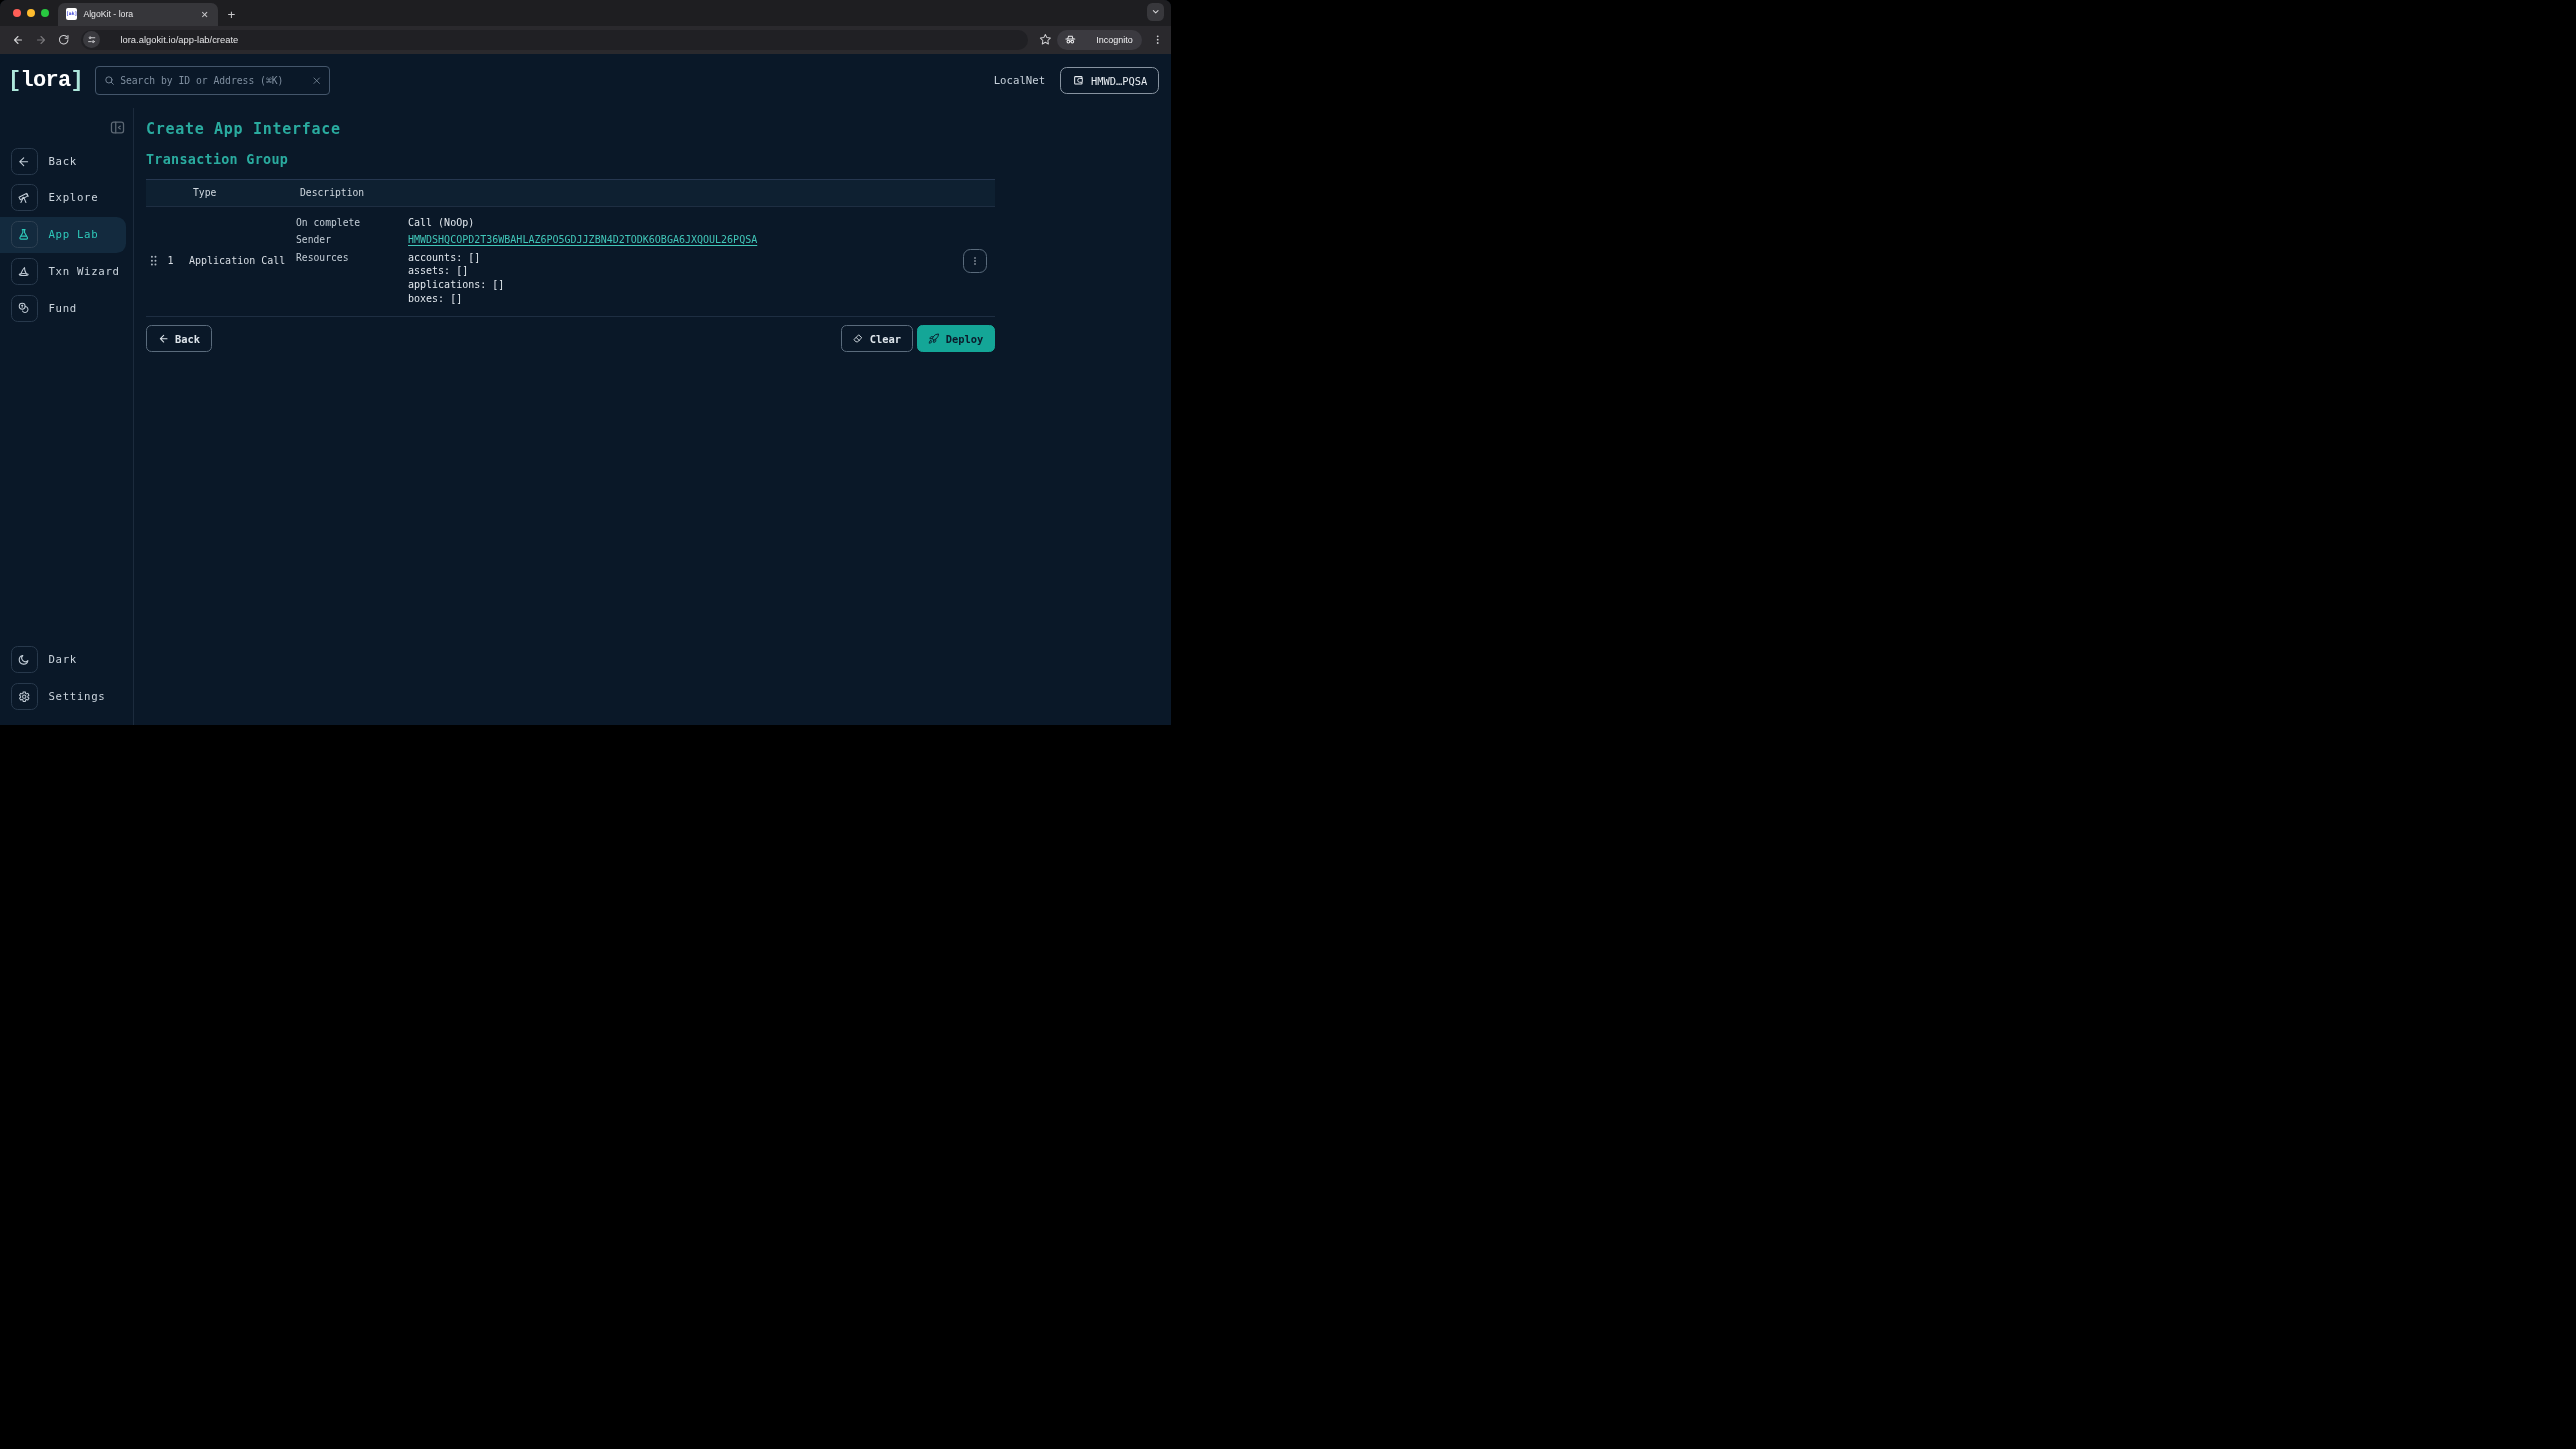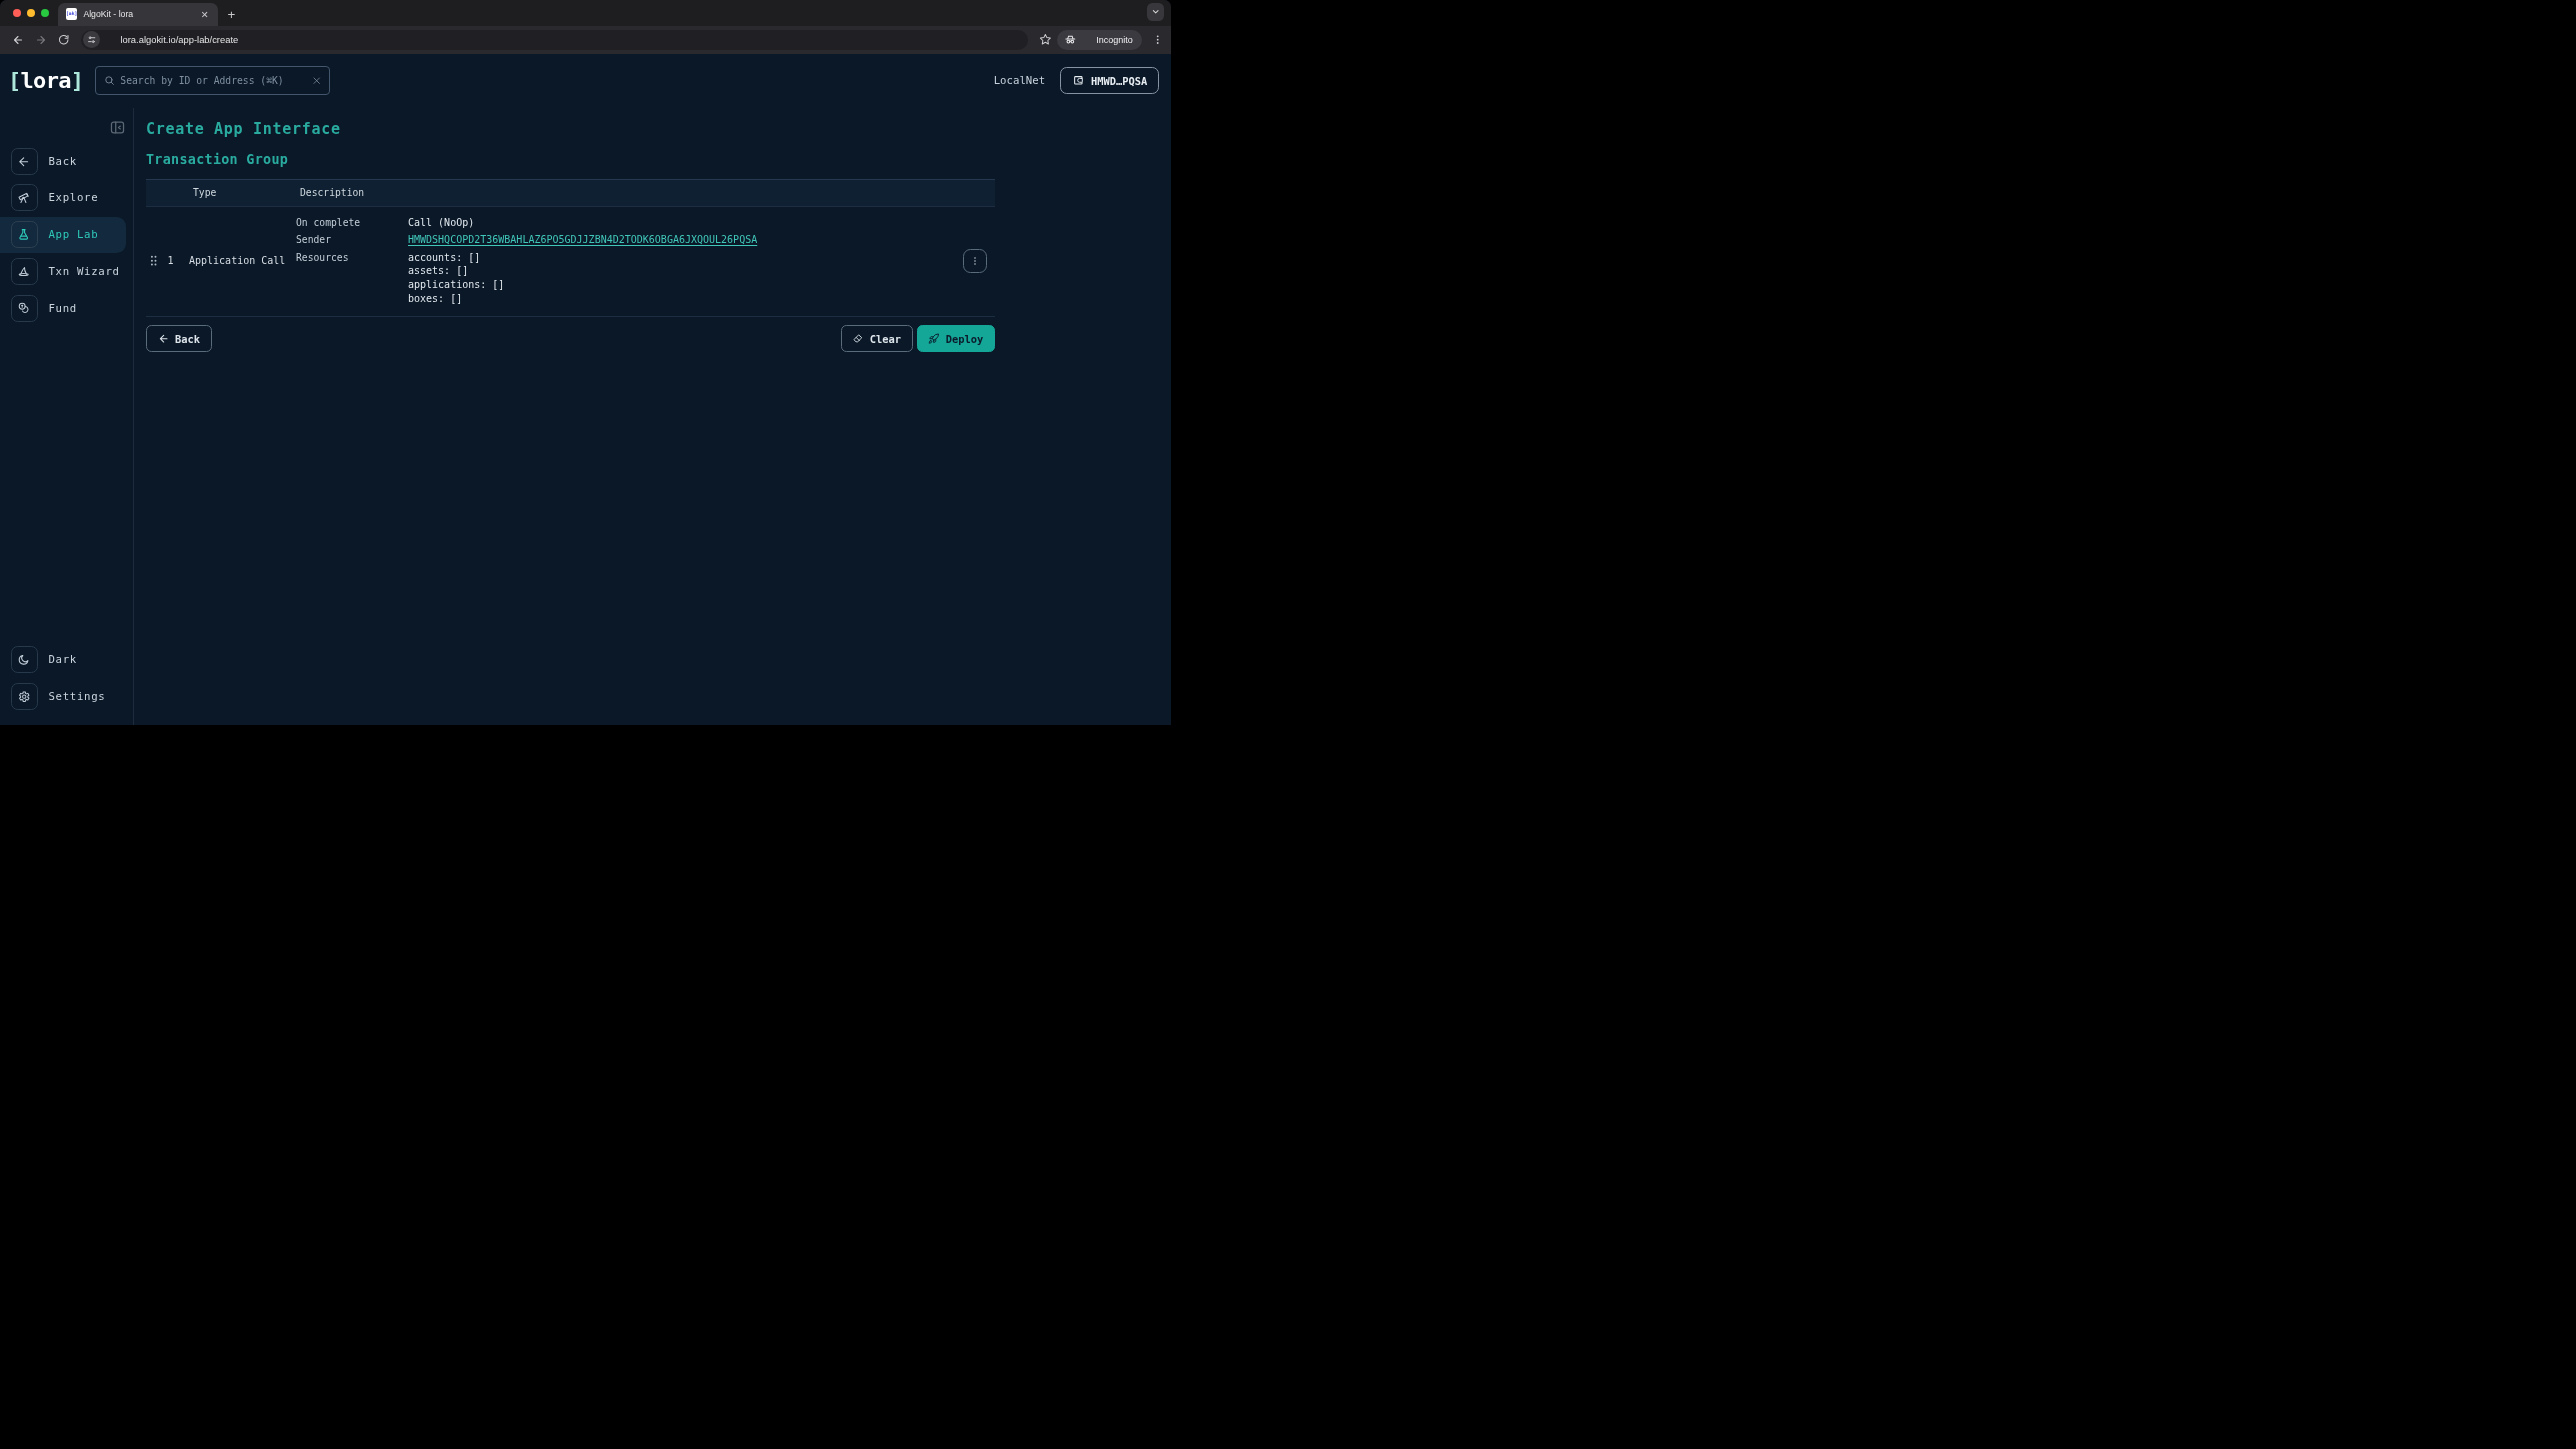--- a/index.html
+++ b/index.html
@@ -36,32 +36,32 @@
   .url-text { margin-left:20px; color:#e4e4e6; font-size:9.4px; white-space:nowrap; }
   .star-ic { color:#cfcfd2; margin:0 2.7px; }
   .incog-pill { height:20px; background:#3b3a40; border-radius:10px; display:flex; align-items:center;
                 gap:20px; padding:0 9.4px 0 6.7px; color:#f0f0f2; font-size:9px; flex:none; }
   .menu-dots { color:#cfcfd2; margin-left:6.7px; }
 
   
   .app { flex:1; display:flex; flex-direction:column; background:#0a1828; min-height:0;
          font-family:"DejaVu Sans Mono","Liberation Mono",monospace; }
   .app-header { height:54px; flex:none; display:flex; align-items:center; padding:0 12px 0 8px; }
-  .logo { font-size:22px; font-weight:bold; letter-spacing:-0.7px; white-space:nowrap; }
+  .logo { font-size:22px; font-weight:bold; letter-spacing:-0.7px; white-space:nowrap;font-family:Liberation Mono, monospace; }
   .logo .bracket { color:#aee8dc; } .logo .word { color:#fff; }
   .search-box { margin-left:12px; width:235px; height:29px; border:0.7px solid #44566b; border-radius:4px;
                 display:flex; align-items:center; padding:0 8px; color:#7f8fa0; }
   .search-box input { flex:1; background:transparent; border:none; outline:none; color:#cfd9e2;
                       font-family:inherit; font-size:9.7px; margin:0 5.4px; min-width:0; }
   .search-box input::placeholder { color:#7f8fa0; }
   .hdr-right { margin-left:auto; display:flex; align-items:center; gap:14.8px; }
   .network-label { color:#c7d1db; font-size:10.7px; }
   .wallet-btn { height:27px; border:0.7px solid #8793a0; border-radius:6.7px; background:transparent;
                 display:flex; align-items:center; gap:6.7px; padding:0 10.7px; color:#e8edf2; font-size:10.4px;
-                font-family:inherit; font-weight:bold; }
+                font-family:inherit; font-weight:normal; }
 
   .app-body { flex:1; display:flex; min-height:0; }
 
   
   .sidebar { width:134px; flex:none; border-right:0.7px solid #1c2b3d; display:flex; flex-direction:column;
              padding:8px 0 14.8px 0; }
   .collapse-btn { margin:3.4px 6.7px 0 auto; color:#5d6874; }
   .nav { margin-top:11.4px; display:flex; flex-direction:column; }
   .nav-item { display:flex; align-items:center; height:28px; margin-bottom:8.7px; padding-left:10.7px; color:#ccd5de; }
   .nav-item .ic-btn { width:27px; height:27px; border:0.7px solid #28394c; border-radius:6.7px; flex:none;

